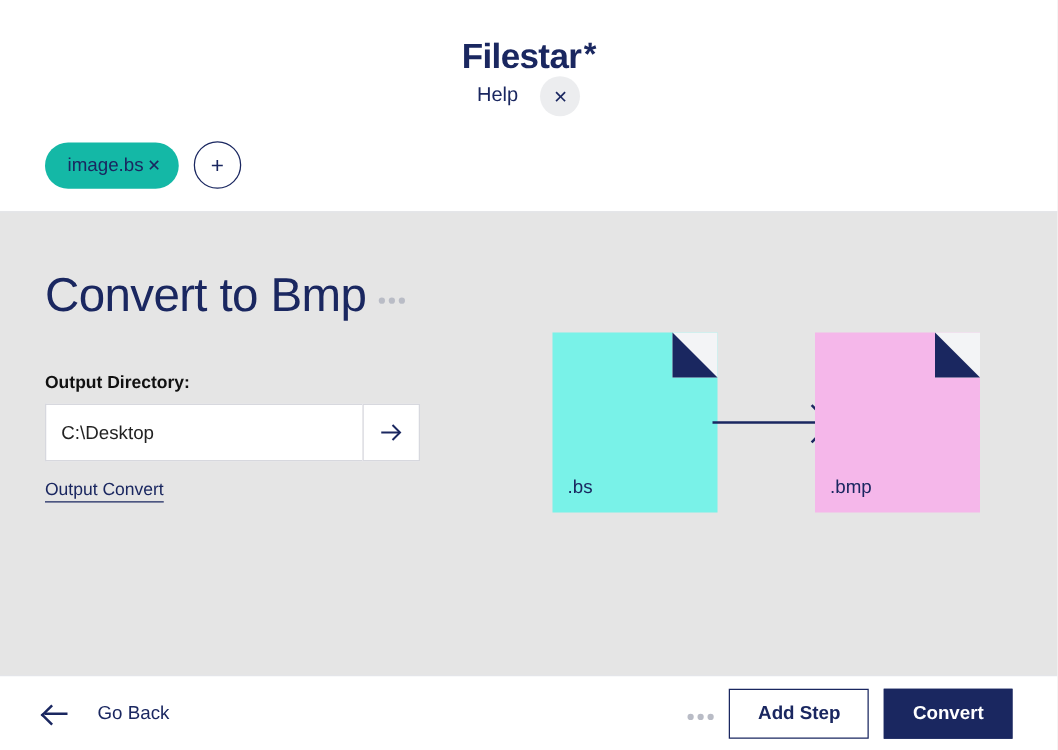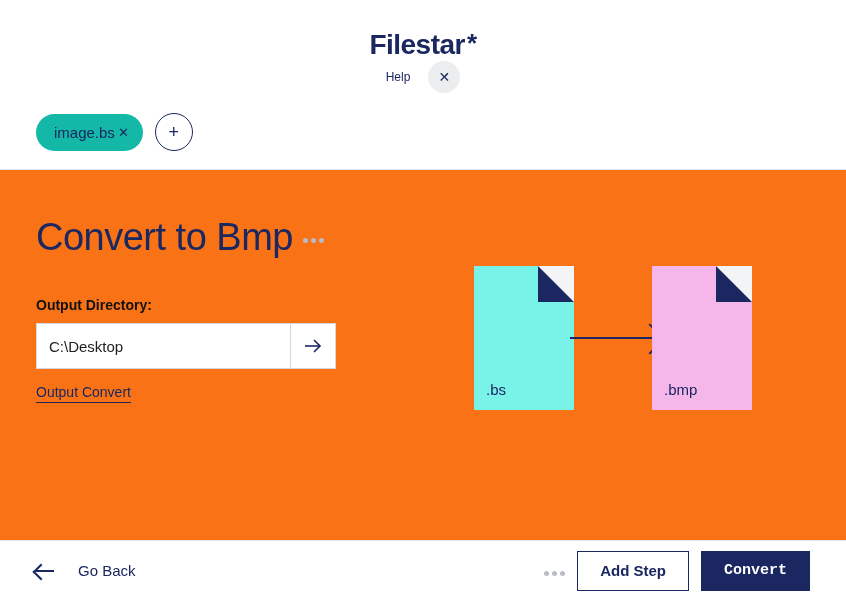--- a/index.html
+++ b/index.html
@@ -35,21 +35,21 @@
     vertical-align: 2px;
     margin-left: 2px;
   }
   .top-actions {
     display: flex;
     align-items: center;
     gap: 18px;
   }
   .help-link {
     color: #1a2760;
-    font-size: 12px;
+    font-size: 16px;
   }
   .close-circle {
     width: 32px;
     height: 32px;
     border-radius: 50%;
     background: #ecedef;
     display: flex;
     align-items: center;
     justify-content: center;
     font-size: 14px;
@@ -87,21 +87,21 @@
     display: flex;
     align-items: center;
     justify-content: center;
     font-size: 18px;
     color: #1a2760;
     cursor: pointer;
   }
   
   .main {
     flex: 1;
-    background: #f97316;
+    background: #e5e5e5;
     border-top: 1px solid #e4e5e9;
     padding: 46px 36px 0 36px;
     display: flex;
     gap: 40px;
   }
   .left-col {
     flex: 0 0 340px;
   }
   .page-title-row {
     display: flex;
@@ -174,21 +174,21 @@
     align-items: flex-start;
     justify-content: center;
     padding-top: 50px;
   }
   .docs {
     display: flex;
     align-items: center;
     gap: 0;
   }
   .doc {
-    width: 100px;
+    width: 132px;
     height: 144px;
     position: relative;
     padding: 0 0 12px 12px;
     display: flex;
     align-items: flex-end;
     font-size: 15px;
     color: #1a2760;
   }
   .doc.src { background: #79f2e8; }
   .doc.dst { background: #f5b7ea; }
@@ -270,21 +270,20 @@
   }
   .btn-outline {
     border: 1px solid #1a2760;
     background: #fff;
     color: #1a2760;
   }
   .btn-primary {
     border: 1px solid #1a2760;
     background: #1a2760;
     color: #fff;
-    font-family: Liberation Mono, monospace;
   }
   .svg-arrow { stroke: #1a2760; stroke-width: 1.6; fill: none; }
 </style>
 </head>
 <body>
 
 <div class="header">
   <div class="top-row">
     <div class="logo">
       <span>Filestar</span><span class="logo-star">*</span>

